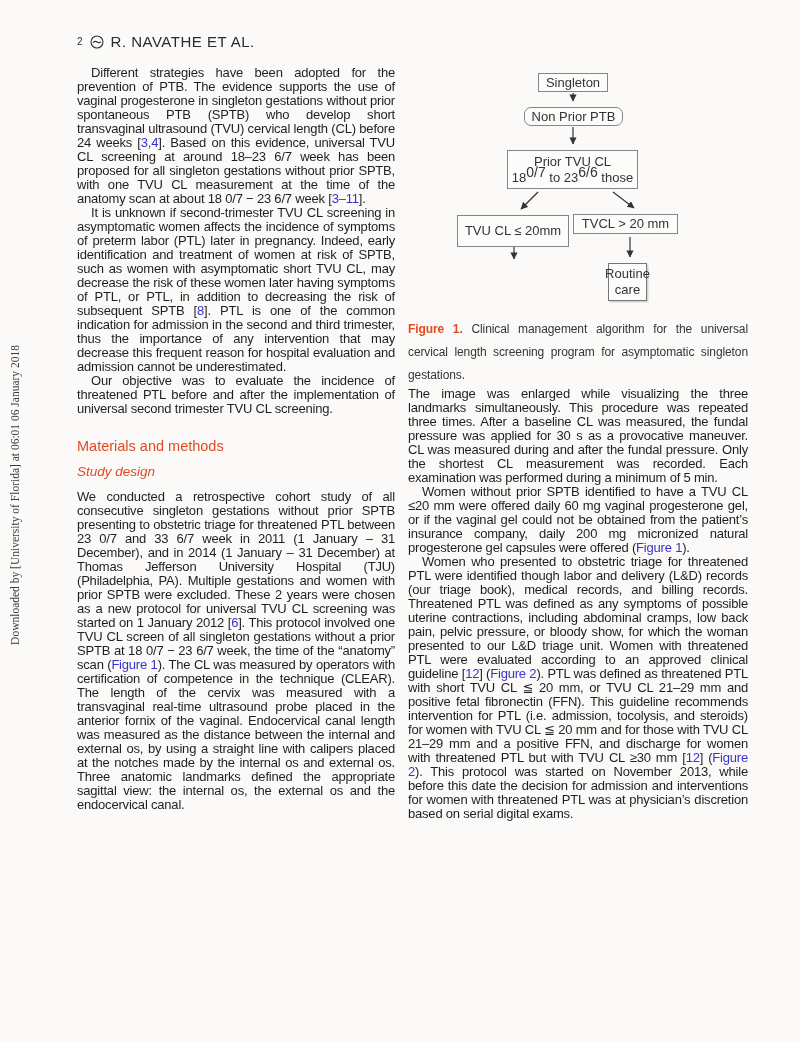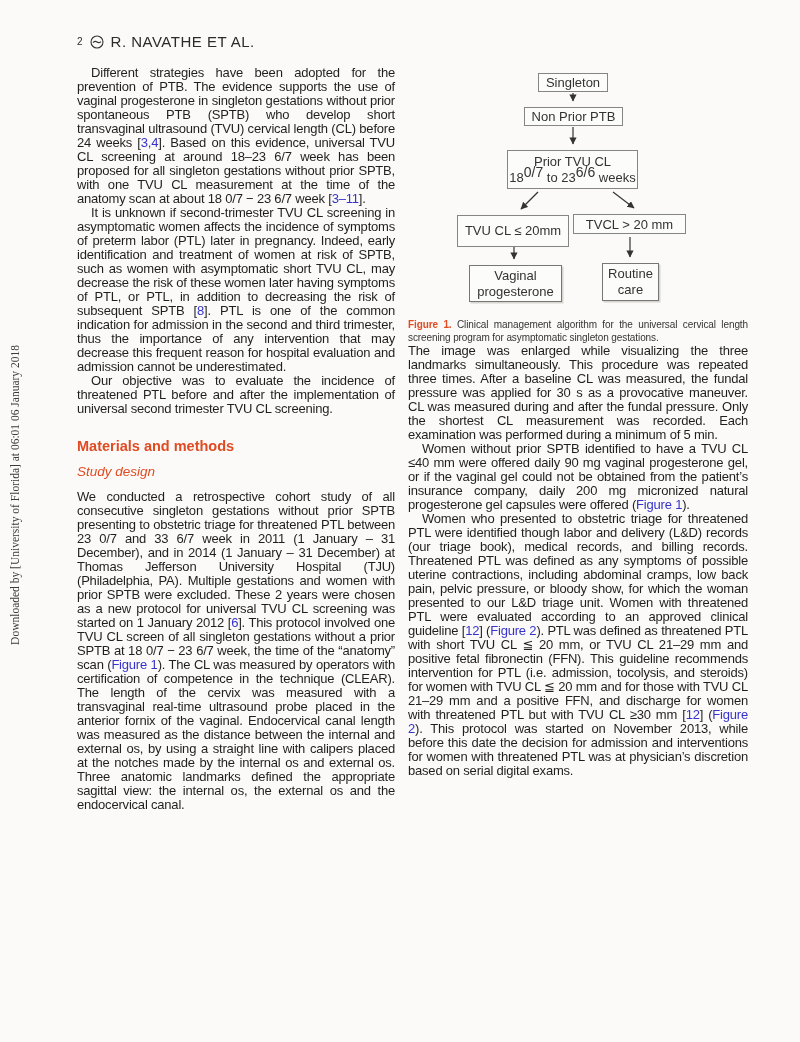--- a/index.html
+++ b/index.html
@@ -39,47 +39,47 @@
     letter-spacing: -0.2px; text-align: justify; color: #1f1f1f;
   }
   p.first { margin-top: 8px; }
   p.indent { text-indent: 14px; }
 
   .seg-link { color: #3633cc; }
   .seg-figlabel { color: #e04b22; font-weight: bold; }
   .seg-sup, sup.seg-sup { font-size: 14px; line-height: 0; vertical-align: super; }
 
   h2.section {
-    margin: 22px 0 0; font-size: 14.5px; font-weight: bold; color: #e04b22;
+    margin: 22px 0 0; font-size: 14.5px; font-weight: normal; color: #e04b22;
   }
   h3.subsection {
     margin: 10px 0 11px; font-size: 13.5px; font-weight: normal; font-style: italic; color: #e04b22;
   }
 
   
   figure.flowfig {
     position: relative; width: 340px; height: 240px; margin-top: 8px;
   }
   .flow-arrows { position: absolute; inset: 0; }
   .fn {
     position: absolute; border: 1px solid #858585; background: #fcfcfa;
     display: flex; flex-direction: column; align-items: center; justify-content: center;
     font-size: 13px; color: #333; text-align: center; line-height: 16px;
   }
   .fn.shadowed { border-width: 1.5px; border-color: #777; box-shadow: 1.5px 1.5px 0 #d6d4cf; }
   #n-singleton { left: 130px; top: 7px;   width: 70px;  height: 19px; }
-  #n-nonprior  { left: 116px; top: 41px;  width: 99px;  height: 19px; }
+  #n-nonprior  { left: 116px; top: 41px;  width: 99px;  height: 19px; border-radius: 7px; }
   #n-screen    { left: 99px;  top: 84px;  width: 131px; height: 39px; }
   #n-short     { left: 49px;  top: 149px; width: 112px; height: 32px; }
-  #n-long      { left: 165px; top: 148px; width: 113px; height: 20px; justify-content: flex-end; }
+  #n-long      { left: 165px; top: 148px; width: 105px; height: 20px; }
   #n-vaginal   { left: 61px;  top: 199px; width: 93px;  height: 37px; }
-  #n-routine   { left: 194px; top: 197px; width: 57px;  height: 38px; text-align: center; }
+  #n-routine   { left: 200px; top: 197px; width: 39px;  height: 38px; text-align: center; }
 
   p.caption {
-    margin-top: 12px; font-size: 10px; line-height: 13px;
+    margin-top: 12px; font-size: 12px; line-height: 23px;
     letter-spacing: -0.1px; text-align: justify; color: #353535;
   }
   .col-right p.rc-first { }
 </style>
 </head>
 <body>
 
 <div class="page">
 
   <header class="header">
@@ -123,38 +123,34 @@
         </g>
       </svg>
       <div class="fn" id="n-singleton">
         <span>Singleton</span>
       </div>
       <div class="fn" id="n-nonprior">
         <span>Non Prior PTB</span>
       </div>
       <div class="fn" id="n-screen">
         <span>Prior TVU CL</span>
-        <span><span>18</span><sup class="seg-sup">0/7</sup><span> to 23</span><sup class="seg-sup">6/6</sup><span> weeks</span></span>
+        <span><span>18</span><sup class="seg-sup">0/7</sup><span> to 23</span><sup class="seg-sup">6/6</sup><span> those</span></span>
       </div>
       <div class="fn" id="n-short">
         <span>TVU CL ≤ 20mm</span>
       </div>
       <div class="fn" id="n-long">
         <span>TVCL &gt; 20 mm</span>
-      </div>
-      <div class="fn shadowed" id="n-vaginal">
-        <span>Vaginal</span>
-        <span>progesterone</span>
       </div>
       <div class="fn shadowed" id="n-routine">
         <span>Routine</span>
         <span>care</span>
       </div>
     </figure>
 
     <p class="caption"><span class="seg-figlabel">Figure 1.</span><span> Clinical management algorithm for the universal cervical length screening program for asymptomatic singleton gestations.</span></p>
 
     <p class="body rc-first"><span>The image was enlarged while visualizing the three landmarks simultaneously. This procedure was repeated three times. After a baseline CL was measured, the fundal pressure was applied for 30 s as a provocative maneuver. CL was measured during and after the fundal pressure. Only the shortest CL measurement was recorded. Each examination was performed during a minimum of 5 min.</span></p>
-    <p class="body indent"><span>Women without prior SPTB identified to have a TVU CL ≤40 mm were offered daily 90 mg vaginal progesterone gel, or if the vaginal gel could not be obtained from the patient’s insurance company, daily 200 mg micronized natural progesterone gel capsules were offered (</span><span class="seg-link">Figure 1</span><span>).</span></p>
+    <p class="body indent"><span>Women without prior SPTB identified to have a TVU CL ≤20 mm were offered daily 60 mg vaginal progesterone gel, or if the vaginal gel could not be obtained from the patient’s insurance company, daily 200 mg micronized natural progesterone gel capsules were offered (</span><span class="seg-link">Figure 1</span><span>).</span></p>
     <p class="body indent"><span>Women who presented to obstetric triage for threatened PTL were identified though labor and delivery (L&amp;D) records (our triage book), medical records, and billing records. Threatened PTL was defined as any symptoms of possible uterine contractions, including abdominal cramps, low back pain, pelvic pressure, or bloody show, for which the woman presented to our L&amp;D triage unit. Women with threatened PTL were evaluated according to an approved clinical guideline [</span><span class="seg-link">12</span><span>] (</span><span class="seg-link">Figure 2</span><span>). PTL was defined as threatened PTL with short TVU CL ≦ 20 mm, or TVU CL 21–29 mm and positive fetal fibronectin (FFN). This guideline recommends intervention for PTL (i.e. admission, tocolysis, and steroids) for women with TVU CL ≦ 20 mm and for those with TVU CL 21–29 mm and a positive FFN, and discharge for women with threatened PTL but with TVU CL ≥30 mm [</span><span class="seg-link">12</span><span>] (</span><span class="seg-link">Figure 2</span><span>). This protocol was started on November 2013, while before this date the decision for admission and interventions for women with threatened PTL was at physician’s discretion based on serial digital exams.</span></p>
   </div>
 
 </div>
 
 </body></html>

